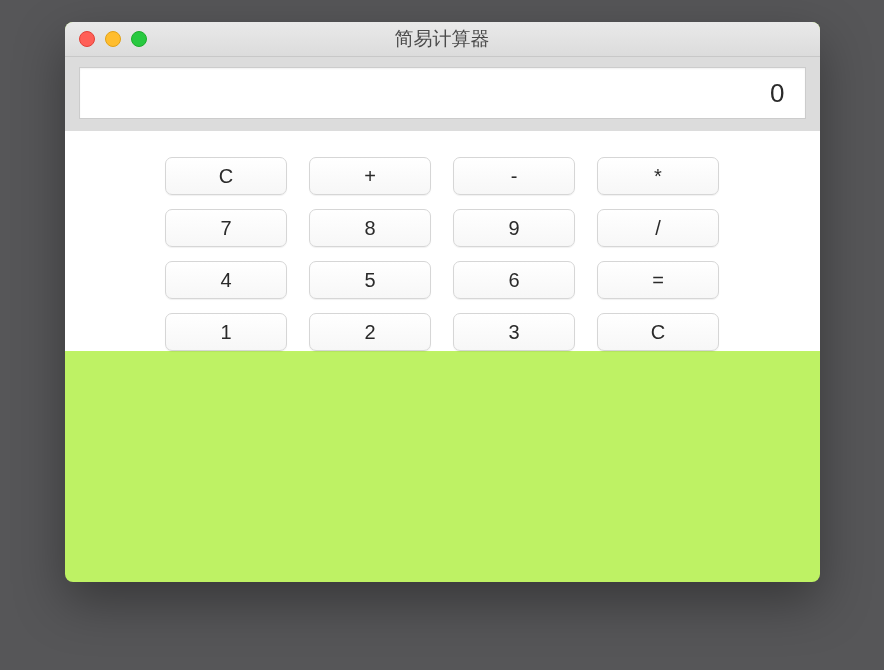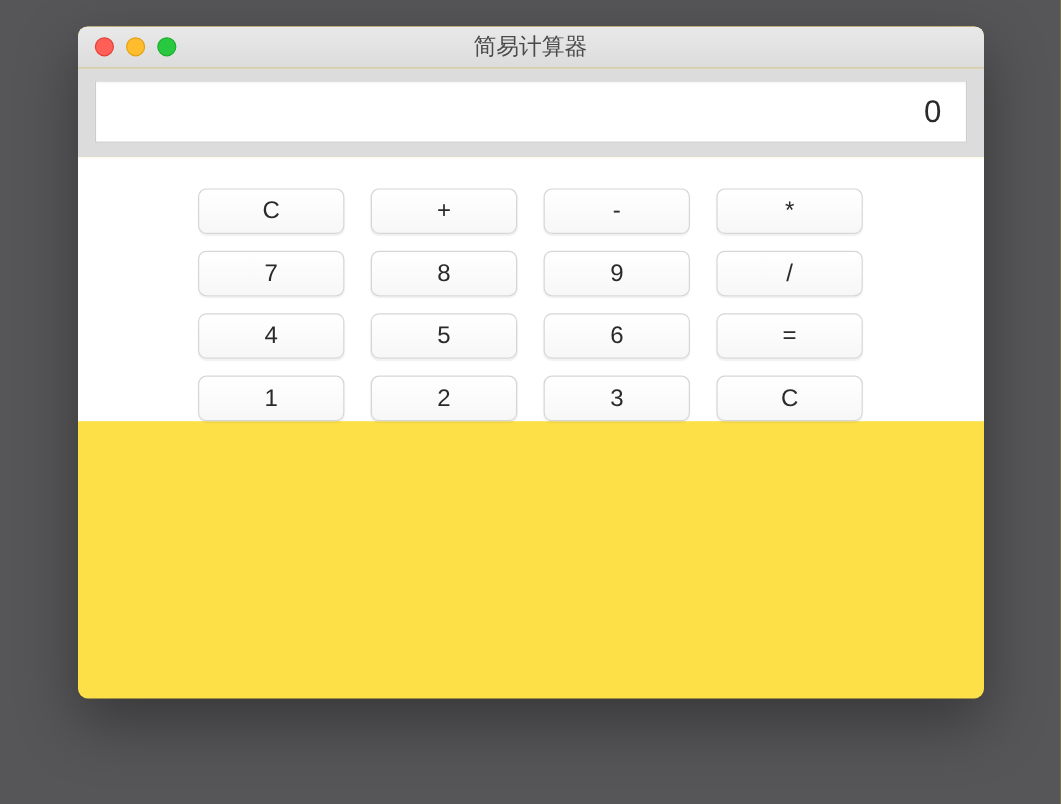--- a/index.html
+++ b/index.html
@@ -13,21 +13,21 @@
       height: 670px;
       font-family: -apple-system, BlinkMacSystemFont, "Helvetica Neue", Arial, sans-serif;
       display: flex;
       align-items: flex-start;
       justify-content: center;
       padding-top: 22px;
     }
     .window {
       width: 755px;
       height: 560px;
-      background: #fde047;
+      background: #bef264;
       border-radius: 8px;
       overflow: hidden;
       box-shadow: 0 20px 50px rgba(0,0,0,0.35);
     }
     .titlebar {
       height: 35px;
       background: linear-gradient(to bottom, #e9e9e9, #dcdcdc);
       border-bottom: 1px solid #c8c8c8;
       display: flex;
       align-items: center;

